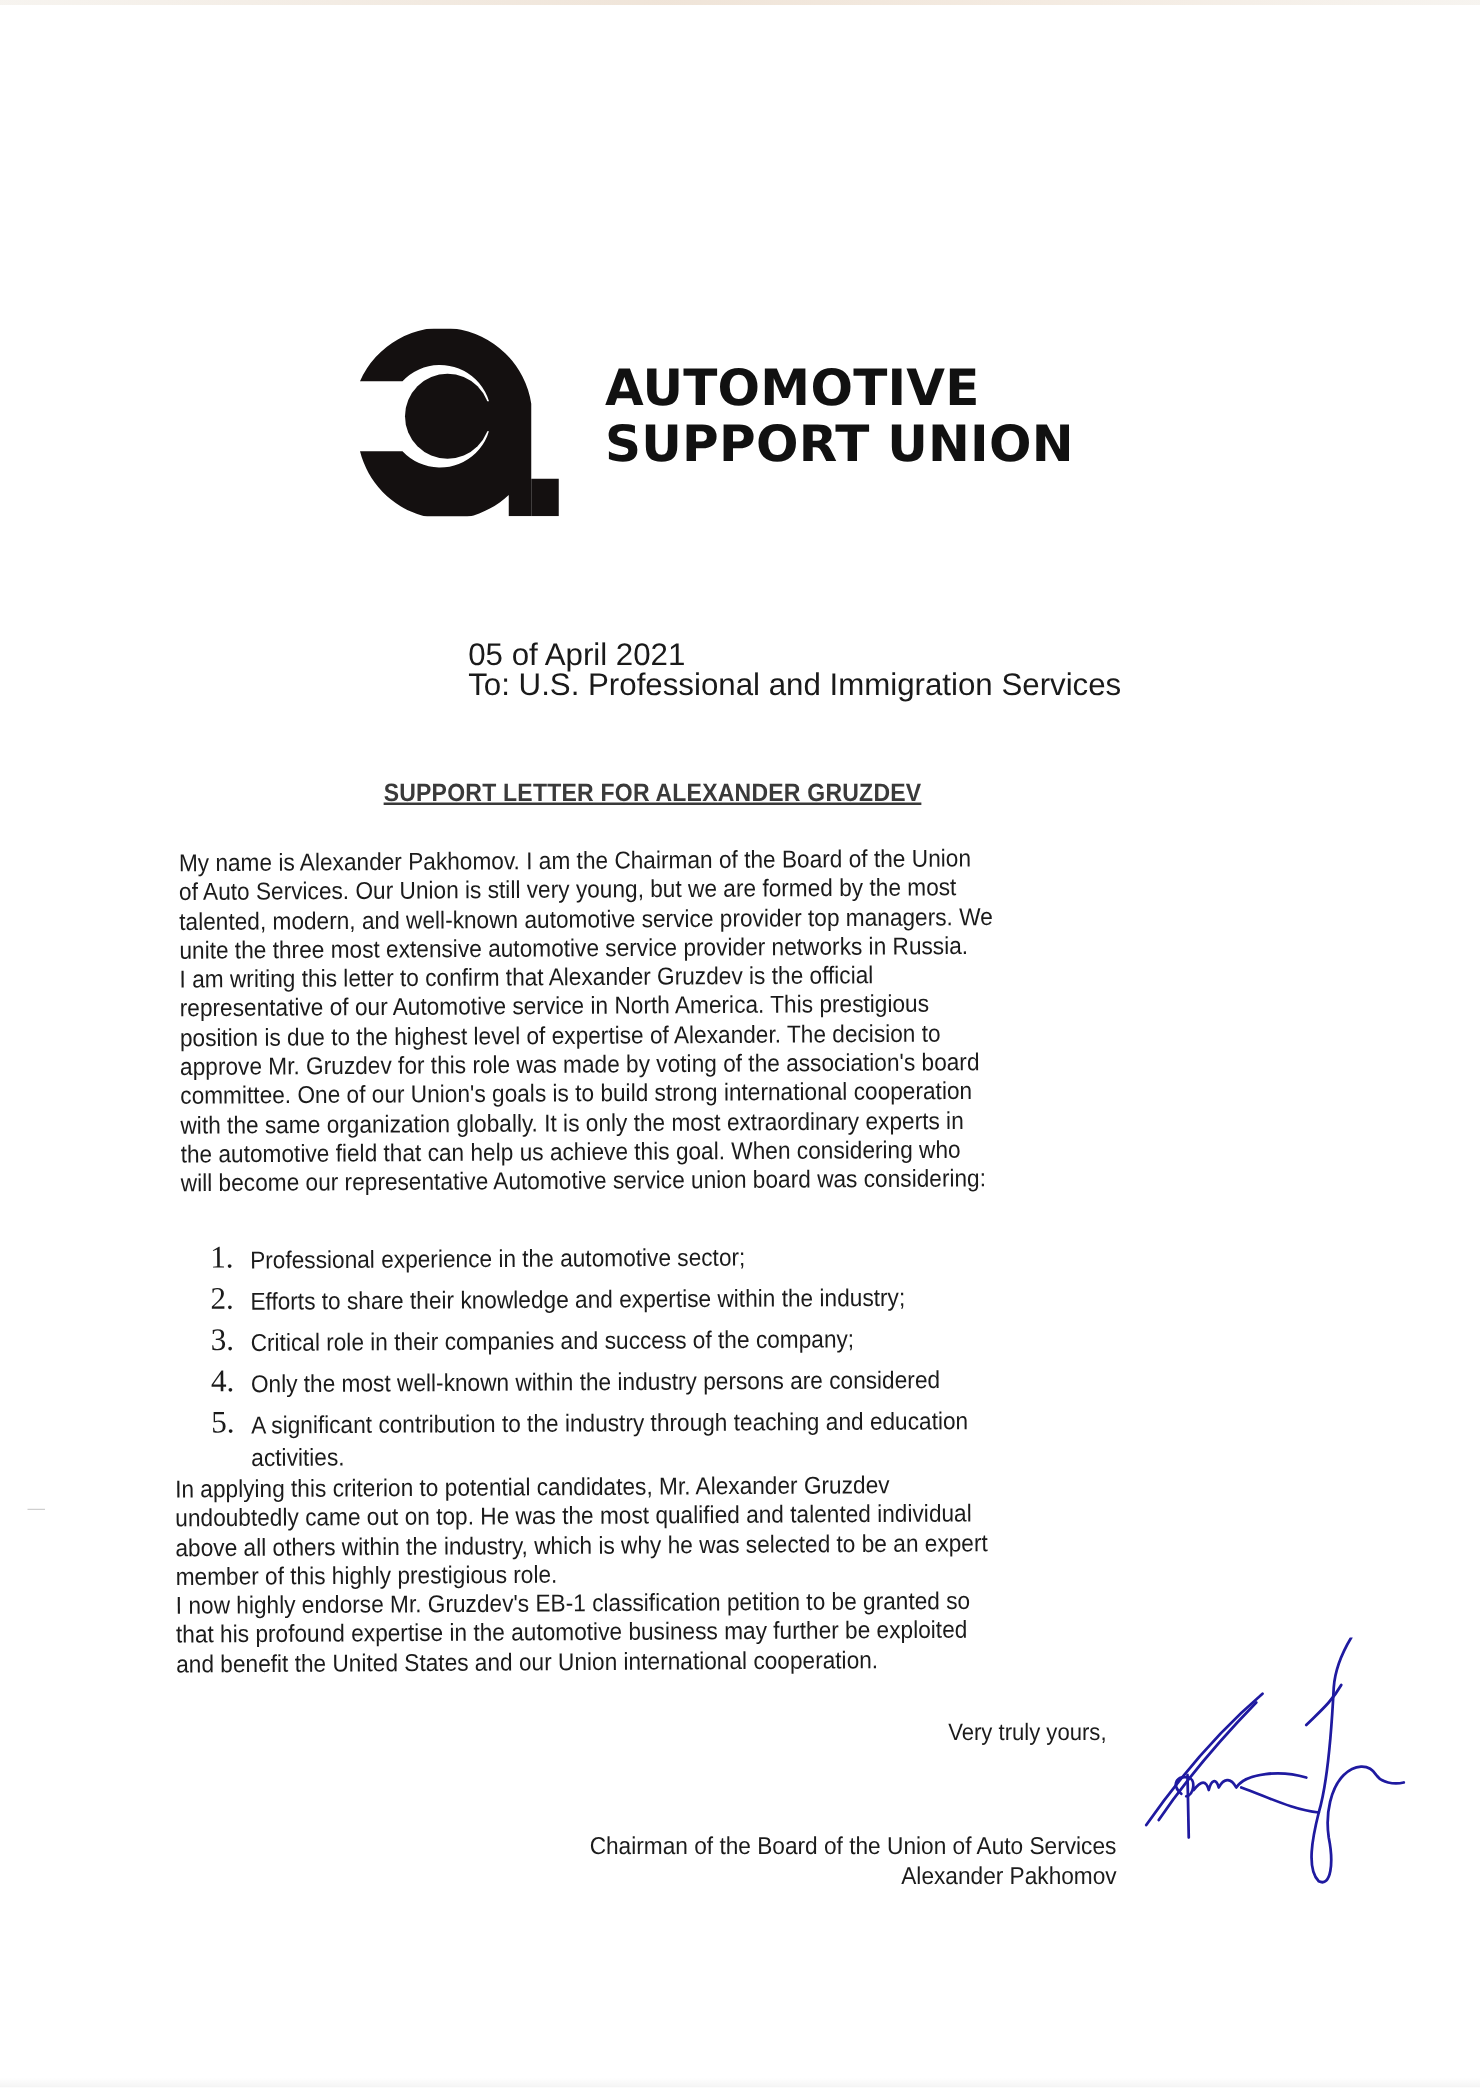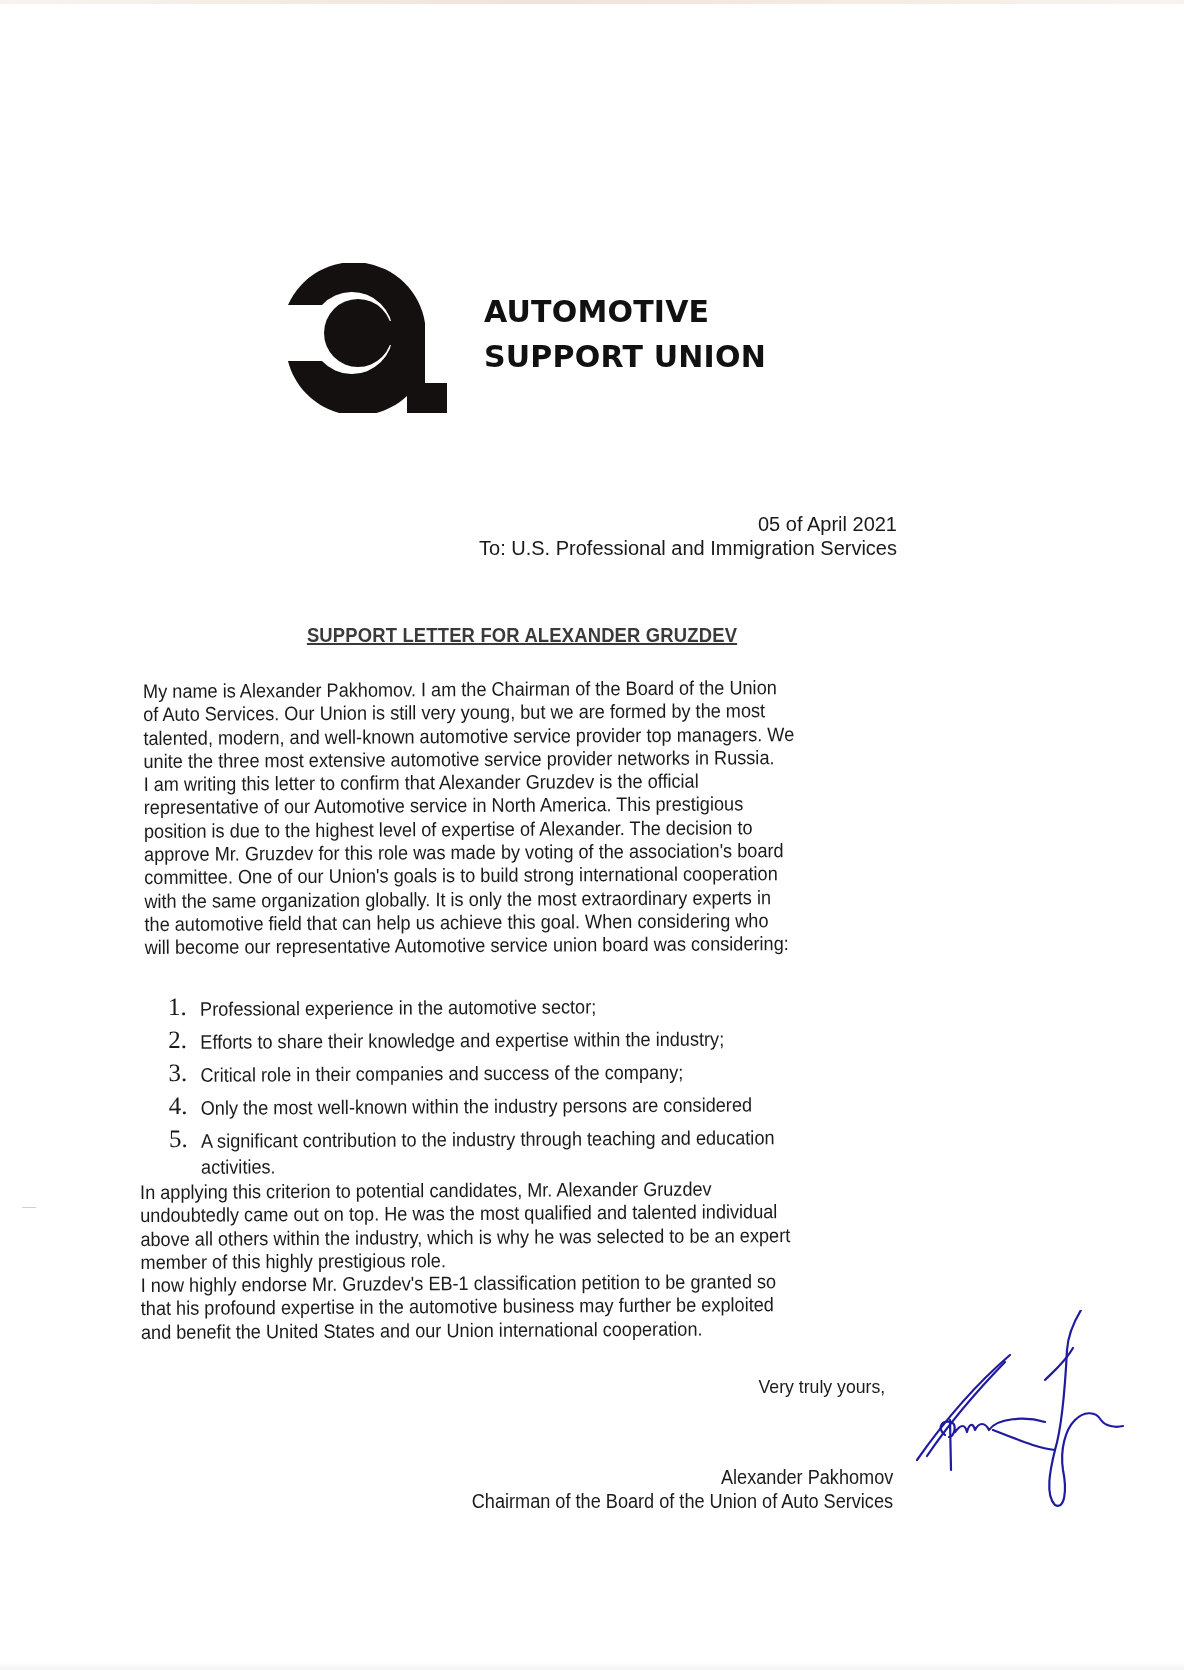--- a/index.html
+++ b/index.html
@@ -25,29 +25,29 @@
     position: absolute; left: 22px; top: 1207px; width: 14px; height: 1px; background: #cfcfcf;
   }
 
   
   .logo {
     position: absolute; left: 280px; top: 263px; width: 182px; height: 150px;
   }
   .org-name {
     position: absolute; left: 484px; top: 289px;
     font-family: "DejaVu Sans", sans-serif; font-weight: bold;
-    font-size: 30px; line-height: 45px; color: #111;
+    font-size: 40px; line-height: 45px; color: #111;
     letter-spacing: 0.2px;
   }
   .org-name div { white-space: nowrap; }
 
   
   .meta {
     position: absolute; right: 287px; top: 512px;
-    text-align: right; font-size: 20px; line-height: 24px; color: #1a1a1a;
+    text-align: left; font-size: 25px; line-height: 24px; color: #1a1a1a;
   }
 
   
   .title {
     position: absolute; left: 0; width: 1044px; top: 624px;
     text-align: center; font-size: 20px; font-weight: bold;
     color: #3a3a3a; text-decoration: underline; letter-spacing: 0.2px;
     font-family: "Liberation Sans Narrow", "Liberation Sans", sans-serif;
     transform: scaleX(0.92); transform-origin: center;
   }
@@ -188,15 +188,15 @@
     <path d="M 40 125 C 32 118, 36 110, 46 112 C 52 114, 50 126, 44 127 M 50 122 C 56 114, 60 114, 62 122 C 64 114, 68 112, 70 120 C 74 112, 80 112, 84 120 C 92 108, 120 106, 140 112"></path>
     <path d="M 45 110 L 46 160"></path>
 
     <path d="M 88 120 C 110 128, 130 138, 150 140 C 156 120, 160 80, 162 40 C 163 25, 170 10, 176 0"></path>
     <path d="M 140 70 C 150 60, 160 52, 168 38"></path>
     <path d="M 150 140 C 145 160, 140 185, 150 195 C 160 200, 162 180, 158 160 C 155 140, 160 120, 170 110 C 178 102, 190 100, 196 110 C 200 116, 210 118, 218 116"></path>
   </svg>
 </div>
 
 <div class="sig-block">
+  <div><span class="narrow" style="transform-origin: right center;">Chairman of the Board of the Union of Auto Services</span></div>
   <div><span class="narrow" style="transform-origin: right center;">Alexander Pakhomov</span></div>
-  <div><span class="narrow" style="transform-origin: right center;">Chairman of the Board of the Union of Auto Services</span></div>
 </div>
 
 </body></html>

